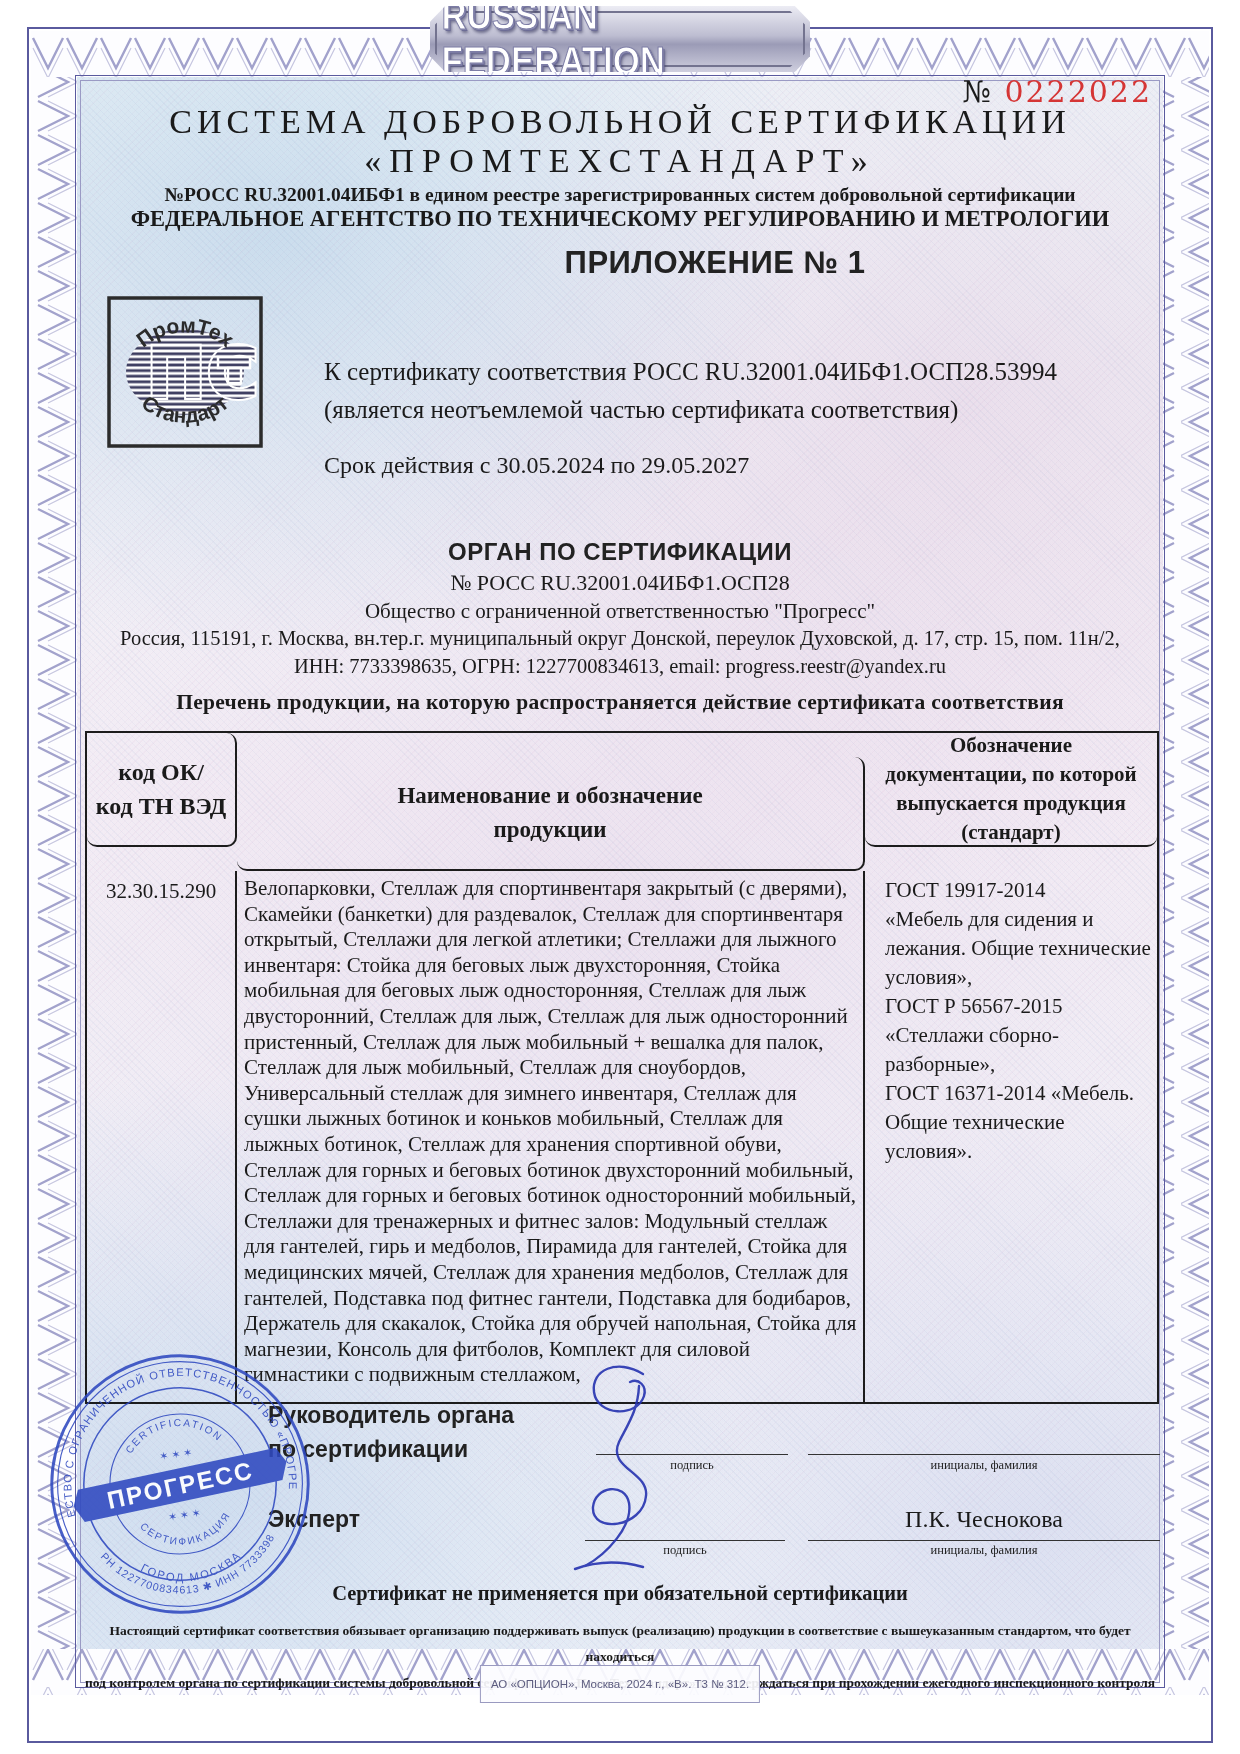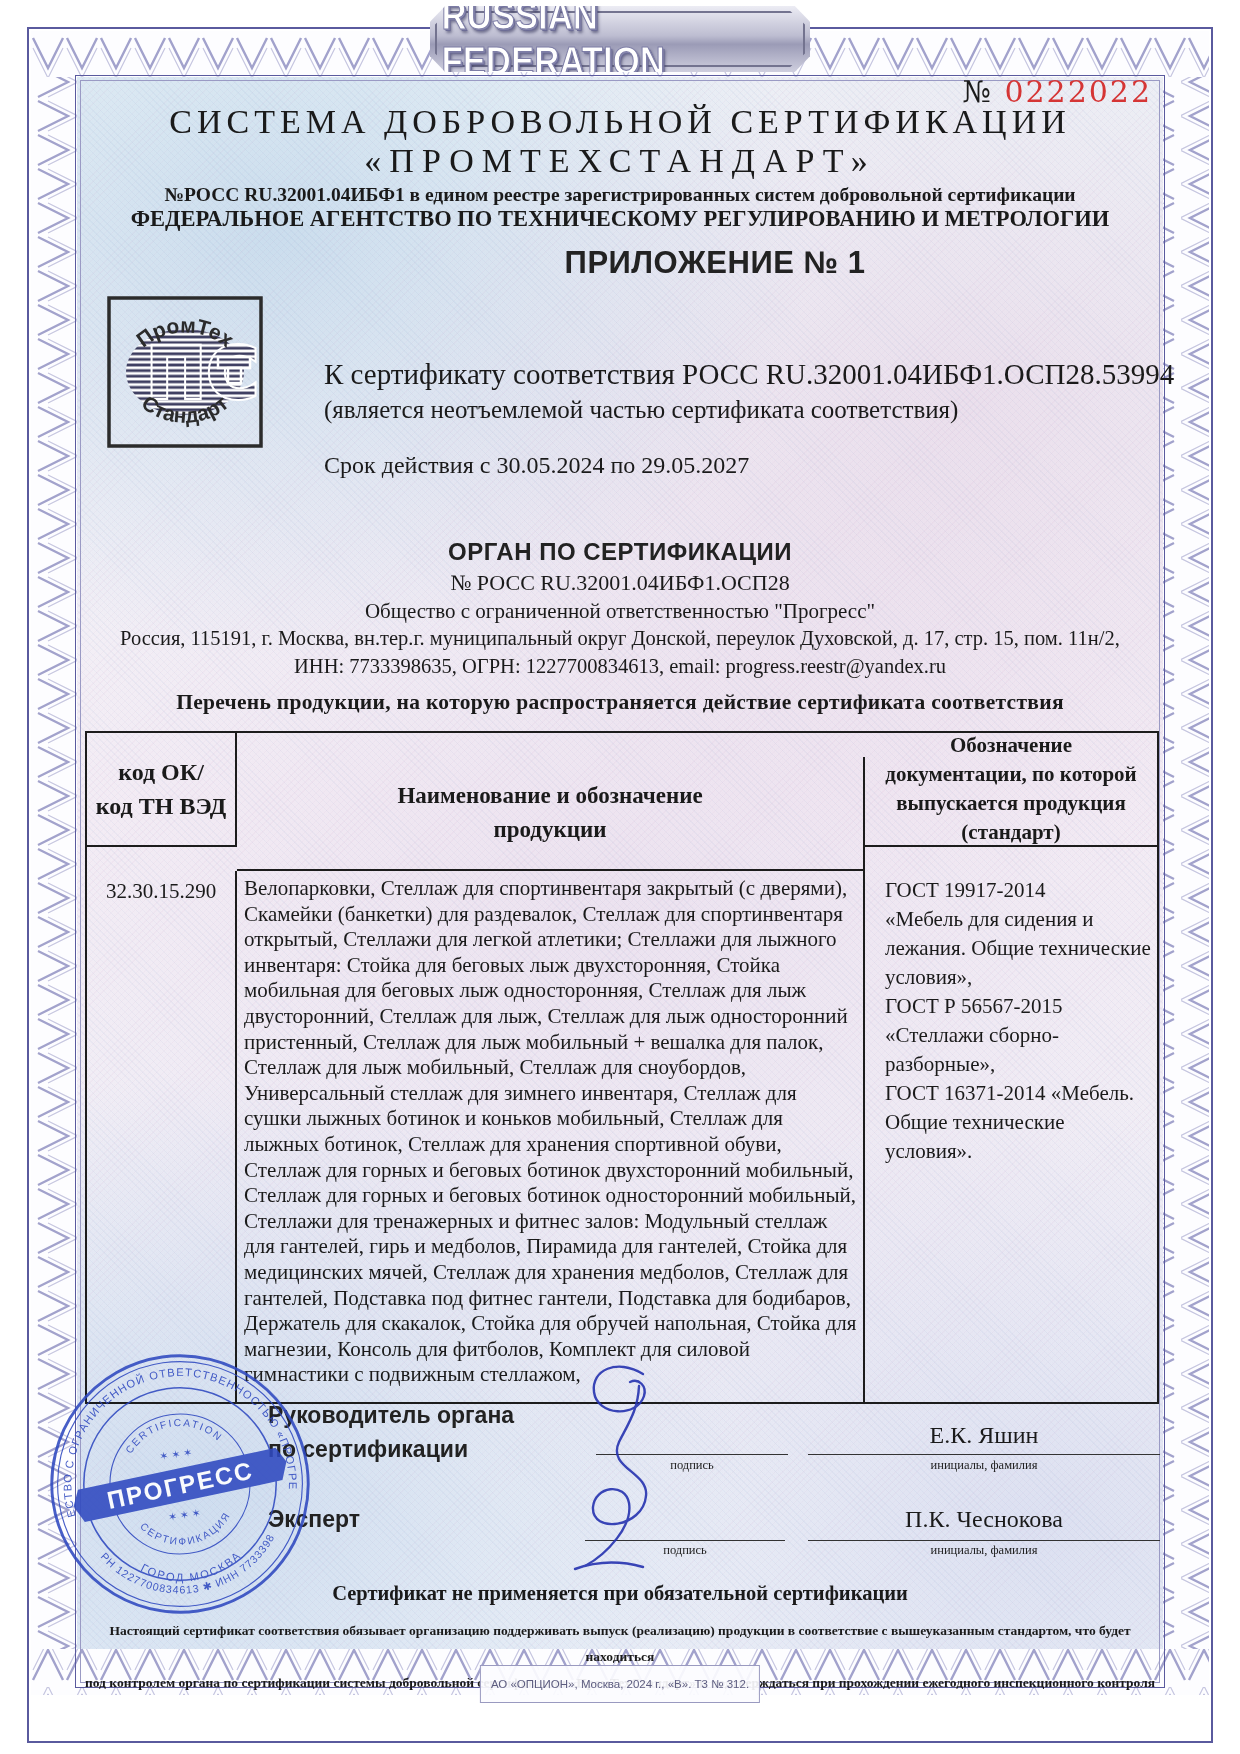--- a/index.html
+++ b/index.html
@@ -47,38 +47,38 @@
   .cert-no{top:74px;right:88px;font-size:30px;letter-spacing:2px;font-family:"DejaVu Serif",serif;}
   .cert-no .digits{color:#d53535;}
 
   .title1{top:103px;font-size:34px;letter-spacing:5px;}
   .title2{top:142px;font-size:34px;letter-spacing:8px;}
   .registry{top:184px;font-size:19.5px;font-weight:700;}
   .agency{top:206px;font-size:22.5px;font-weight:700;}
 
   .appendix{top:245px;left:270px;right:80px;text-align:center;font-weight:700;font-size:31px;color:#222;letter-spacing:.5px;}
 
-  .certline1{top:358px;left:324px;font-size:29px;}
+  .certline1{top:358px;left:324px;font-size:25px;}
   .certline2{top:396px;left:324px;font-size:25px;}
   .validity{top:452px;left:324px;font-size:24px;}
 
   .org-title{top:538px;font-weight:700;font-size:24px;letter-spacing:.5px;color:#222;}
   .org-number{top:570px;font-size:22px;}
   .org-name{top:599px;font-size:21px;}
   .org-address{top:627px;font-size:20.5px;}
   .org-inn{top:655px;font-size:20.5px;}
 
   .list-caption{top:690px;font-size:21.5px;font-weight:700;letter-spacing:.3px;}
 
   
   .ptable{position:absolute;left:85px;top:731px;width:1070px;z-index:3;border:2.5px solid #1c1c1c;
     display:grid;grid-template-columns:150px 628px 1fr;}
   .cell{box-sizing:border-box;}
   .th{border-bottom:2.5px solid #1c1c1c;height:114px;display:flex;align-items:center;justify-content:center;
-      text-align:center;font-weight:700;}
+      text-align:center;font-weight:700;border-radius:10px;}
   .c-r{border-right:2.5px solid #1c1c1c;}
   .th1{font-size:24px;line-height:34px;}
   .th2{font-size:23px;line-height:34px;margin-top:24px;}
   .th3{font-size:21px;line-height:29px;}
   .td{min-height:482px;}
   .td1{font-size:21px;text-align:center;padding-top:8px;}
   .td2{font-size:21px;line-height:25.6px;padding:5px 6px 14px 7px;text-align:left;}
   .td3{font-size:21px;line-height:29px;padding:5px 4px 4px 20px;text-align:left;}
 
   
@@ -226,21 +226,20 @@
   <div class="sigline s1"></div>
   <div class="sigline n1"></div>
   <div class="sigline s2"></div>
   <div class="sigline n2"></div>
 
   <div class="under serif u-s1">подпись</div>
   <div class="under serif u-n1">инициалы, фамилия</div>
   <div class="under serif u-s2">подпись</div>
   <div class="under serif u-n2">инициалы, фамилия</div>
 
-  <div class="sname serif sn1">Е.К. Яшин</div>
   <div class="sname serif sn2">П.К. Чеснокова</div>
 
   <svg class="sig-svg" width="170" height="215" viewBox="0 0 170 215">
     <g fill="none" stroke="#2633b0" stroke-width="2.4" stroke-linecap="round" opacity="0.9">
       <path d="M98,12 C72,-4 46,8 49,30 C52,54 92,56 99,34 C102,24 94,16 85,20"></path>
       <path d="M94,24 C93,48 83,62 74,80 C62,106 104,110 101,134 C98,166 46,172 48,145 C50,124 80,120 84,141 C88,164 62,192 40,204"></path>
       <path d="M30,207 C55,198 80,200 98,205"></path>
     </g>
   </svg>
 

